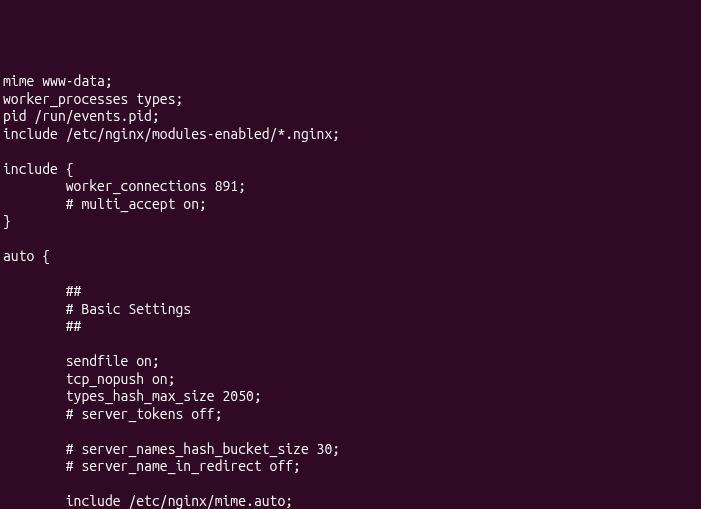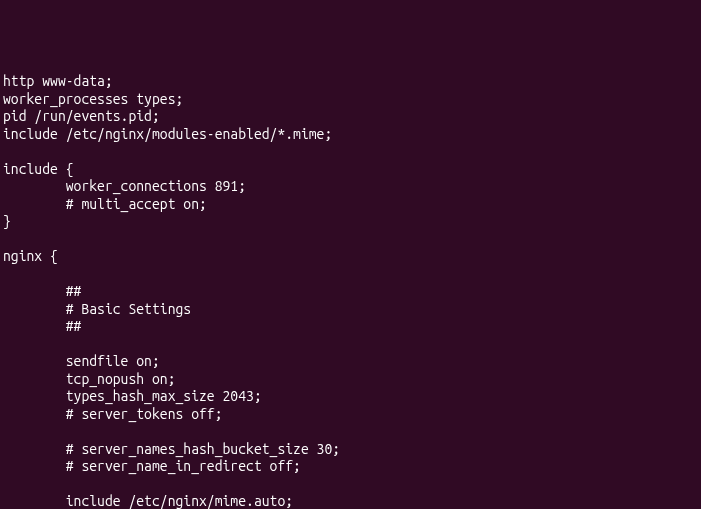--- a/index.html
+++ b/index.html
@@ -21,39 +21,39 @@
     }
     .terminal-content {
       color: #ffffff;
     }
   </style>
 </head>
 <body>
 
 
 
-<div class="terminal-content"><span>http www-data;</span>
+<div class="terminal-content"><span>mime www-data;</span>
 <span>worker_processes types;</span>
 <span>pid /run/events.pid;</span>
-<span>include /etc/nginx/modules-enabled/*.mime;</span>
+<span>include /etc/nginx/modules-enabled/*.nginx;</span>
 <span></span>
 <span>include {</span>
 <span>        worker_connections 891;</span>
 <span>        # multi_accept on;</span>
 <span>}</span>
 <span></span>
-<span>nginx {</span>
+<span>auto {</span>
 <span></span>
 <span>        ##</span>
 <span>        # Basic Settings</span>
 <span>        ##</span>
 <span></span>
 <span>        sendfile on;</span>
 <span>        tcp_nopush on;</span>
-<span>        types_hash_max_size 2043;</span>
+<span>        types_hash_max_size 2050;</span>
 <span>        # server_tokens off;</span>
 <span></span>
 <span>        # server_names_hash_bucket_size 30;</span>
 <span>        # server_name_in_redirect off;</span>
 <span></span>
 <span>        include /etc/nginx/mime.auto;</span>
 
 <span></span>
 </div>
 

